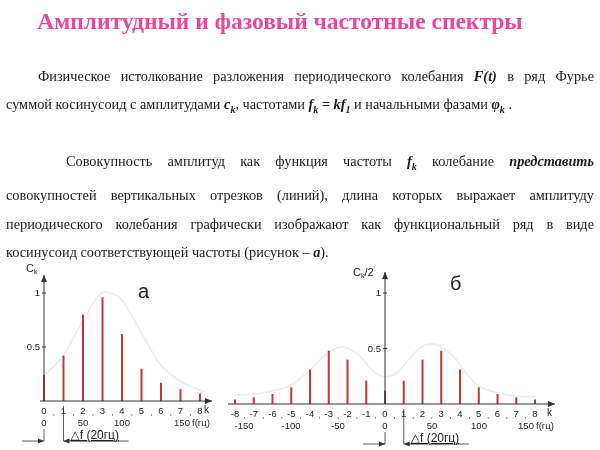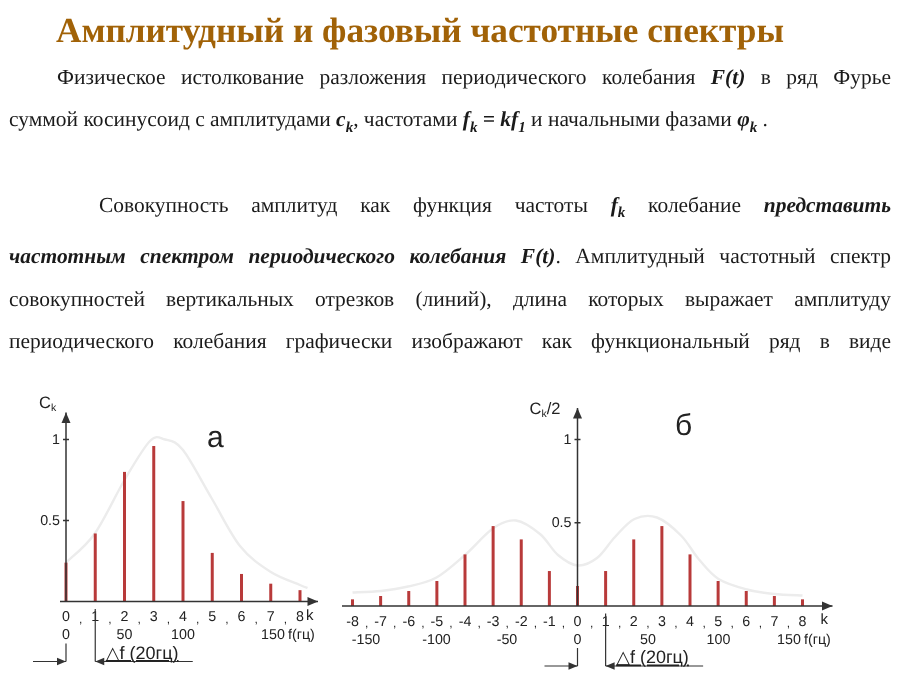--- a/index.html
+++ b/index.html
@@ -1,40 +1,40 @@
 <!DOCTYPE html>
 <html><head>
 <meta charset="utf-8">
 <style>
   html, body { margin:0; padding:0; background:#ffffff; }
   body { width:600px; height:450px; overflow:hidden; position:relative; font-family:"Liberation Serif", serif; }
-  .title { position:absolute; top:8px; left:0; width:560px; text-align:center; color:#a16207; font-weight:bold; font-size:23.5px; font-family:"Liberation Serif", serif; }
-  .para { position:absolute; left:6px; width:588px; font-size:14.3px; line-height:28.4px; color:#1a1a1a; text-align:justify; font-family:"Liberation Serif", serif; }
+  .title { position:absolute; top:8px; left:0; width:560px; text-align:center; color:#ec4899; font-weight:bold; font-size:23.5px; font-family:"Liberation Serif", serif; }
+  .para { position:absolute; left:6px; width:588px; font-size:14.3px; line-height:28.4px; color:#1a1a1a; text-align:justify; font-family:"Liberation Serif", serif;margin-top:24px; }
   .line { display:block; white-space:nowrap; text-align-last:justify; text-align:justify; }
   .line.last { text-align-last:left; }
   .b { font-weight:bold; font-style:italic; }
   .ind { padding-left:32px; }
   .ind2 { padding-left:60px; }
   svg { position:absolute; left:0; top:0; }
   .ax { font-family:"Liberation Sans", sans-serif; fill:#222; }
 </style>
 </head>
 <body>
 
 <div class="title">Амплитудный и фазовый частотные спектры</div>
 
 <div class="para" id="p1" style="top:38px;">
     <span class="line ind"><span>Физическое истолкование разложения периодического колебания </span><span class="b">F(t)</span><span> в ряд Фурье</span></span>
     <span class="line last"><span>суммой косинусоид с амплитудами </span><span class="b">c</span><sub class="b" style="font-size: 10px;">k</sub><span>, частотами </span><span class="b">f</span><sub class="b" style="font-size: 10px;">k</sub><span class="b"> = kf</span><sub class="b" style="font-size: 10px;">1</sub><span>  и начальными фазами </span><span class="b">φ</span><sub class="b" style="font-size: 10px;">k</sub><span> .</span></span>
   </div>
 <div class="para" id="p2" style="top:123px;">
     <span class="line ind2"><span>Совокупность амплитуд как функция частоты </span><span class="b">f</span><sub class="b" style="font-size: 10px;">k</sub><span> колебание </span><span class="b">представить</span></span>
-    <span class="line"><span class="b">частотным спектром периодического колебания F(t)</span><span>. Амплитудный частотный спектр</span></span>
     <span class="line"><span>совокупностей вертикальных отрезков (линий), длина которых выражает амплитуду</span></span>
     <span class="line"><span>периодического колебания графически изображают как функциональный ряд в виде</span></span>
+    <span class="line last"><span>косинусоид соответствующей частоты (рисунок – </span><span class="b">а</span><span>).</span></span>
   </div>
 
 <svg id="charts" width="600" height="450">
     <g>
       <path d="M44,375 C47.166666666666664,371.8333333333333 56.5,365.1666666666667 63,356 C69.5,346.8333333333333 76.83333333333333,330.3333333333333 83,320 C89.16666666666667,309.6666666666667 95.5,298.5 100,294 C104.5,289.5 106.33333333333333,292 110,293 C113.66666666666667,294 116.83333333333333,293.5 122,300 C127.16666666666667,306.5 134.66666666666666,321.3333333333333 141,332 C147.33333333333334,342.6666666666667 153.5,355.8333333333333 160,364 C166.5,372.1666666666667 173.33333333333334,376.6666666666667 180,381 C186.66666666666666,385.3333333333333 195.83333333333334,388.1666666666667 200,390 C204.16666666666666,391.8333333333333 204.16666666666666,391.6666666666667 205,392" fill="none" stroke="#ececec" stroke-width="1.6"></path>
       <line x1="44" y1="401" x2="44" y2="375.08" stroke="#b83a3a" stroke-width="2"></line>
       <line x1="63.5" y1="401" x2="63.5" y2="355.64" stroke="#b83a3a" stroke-width="2"></line>
       <line x1="83" y1="401" x2="83" y2="314.6" stroke="#b83a3a" stroke-width="2"></line>
       <line x1="102.5" y1="401" x2="102.5" y2="297.32" stroke="#b83a3a" stroke-width="2"></line>
       <line x1="122" y1="401" x2="122" y2="334.04" stroke="#b83a3a" stroke-width="2"></line>

